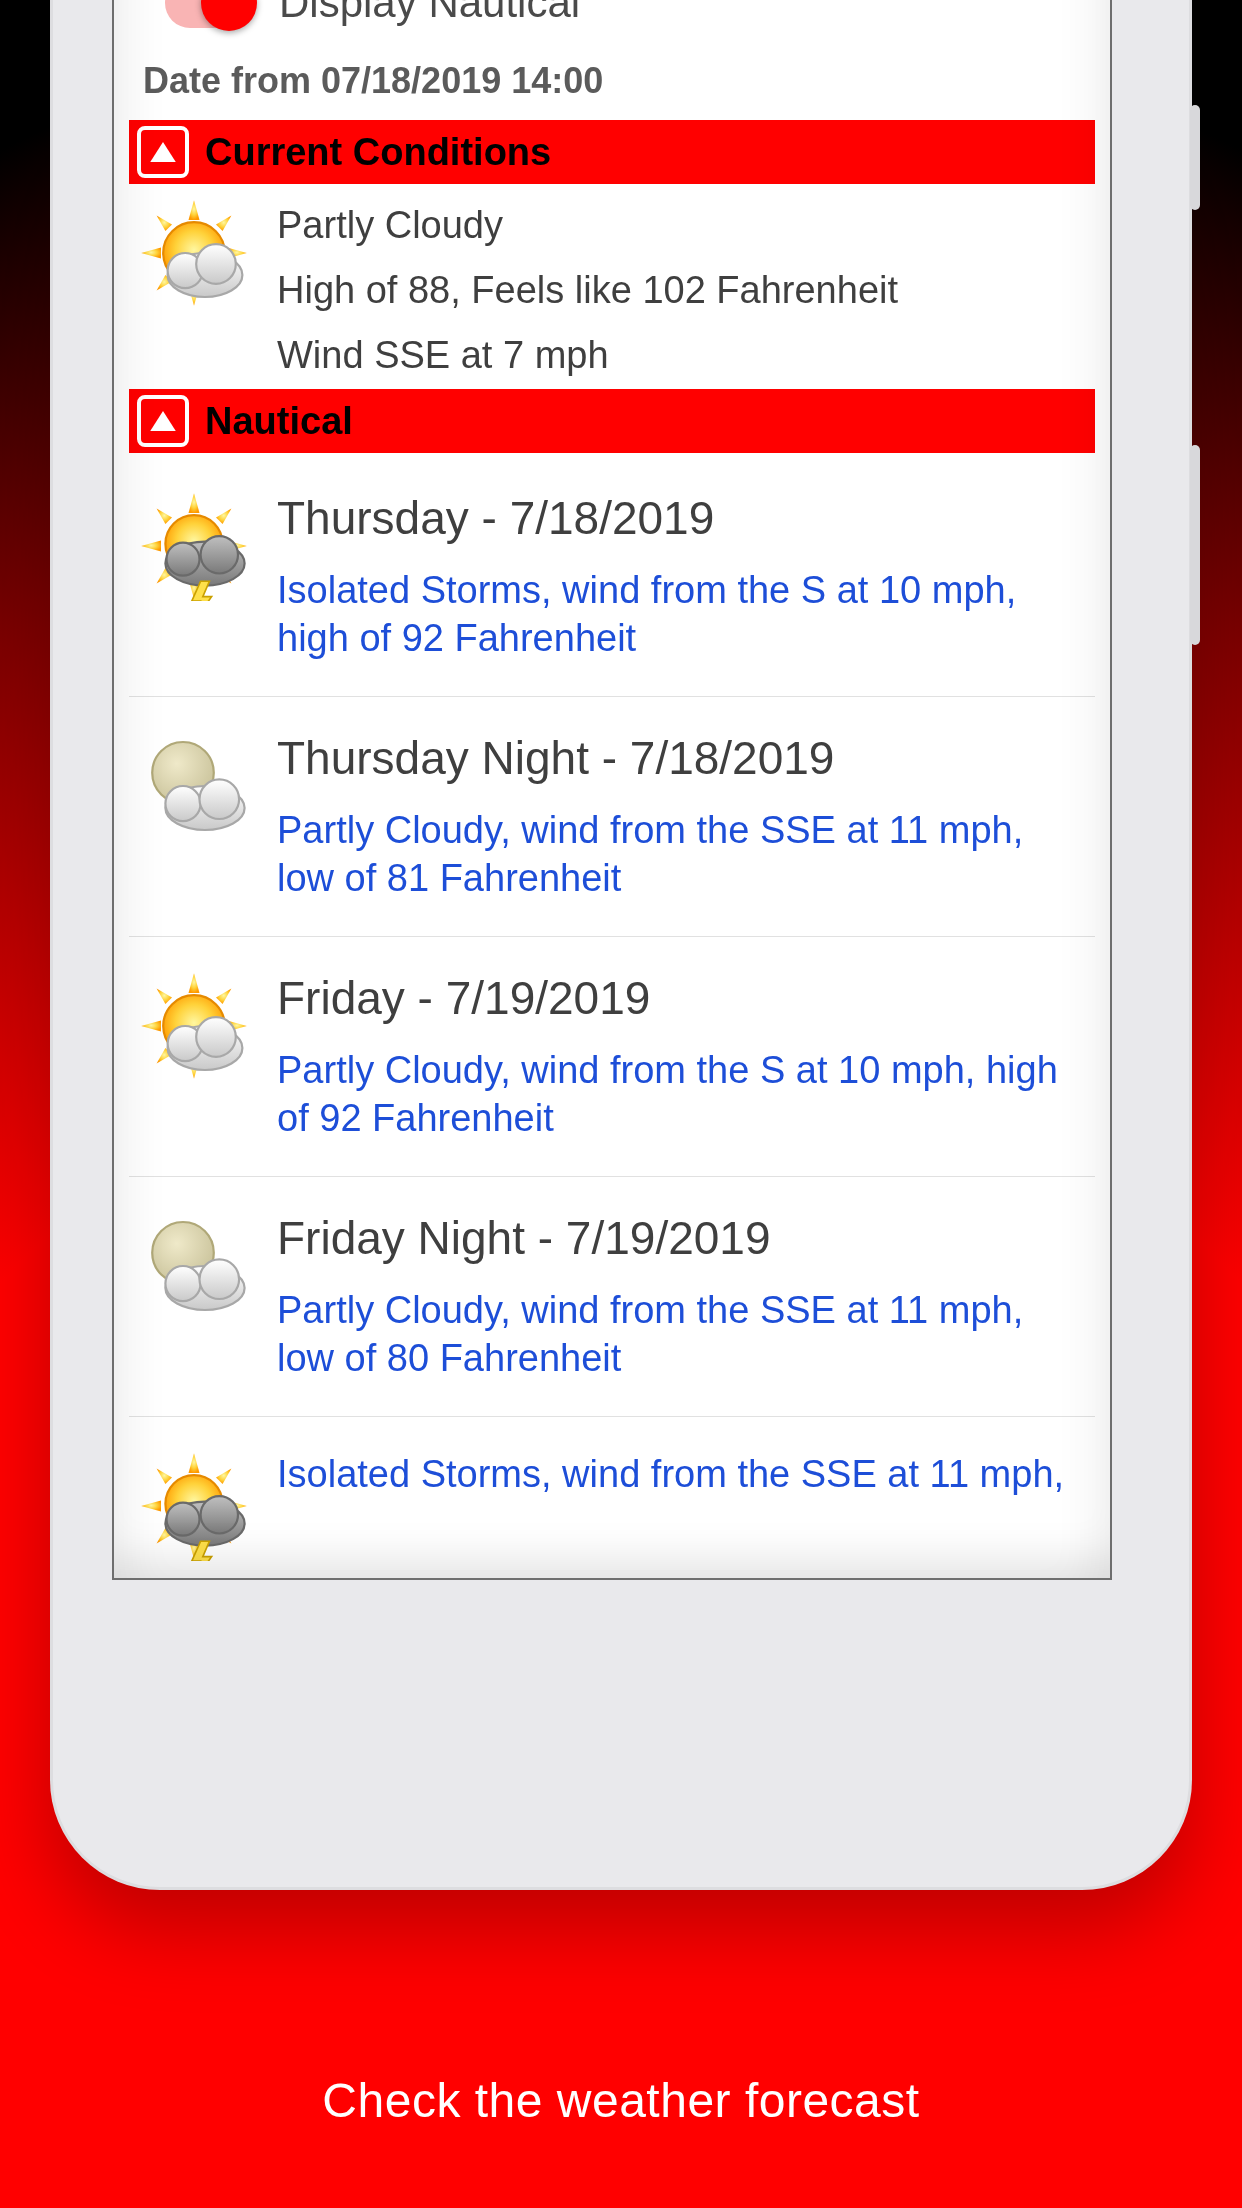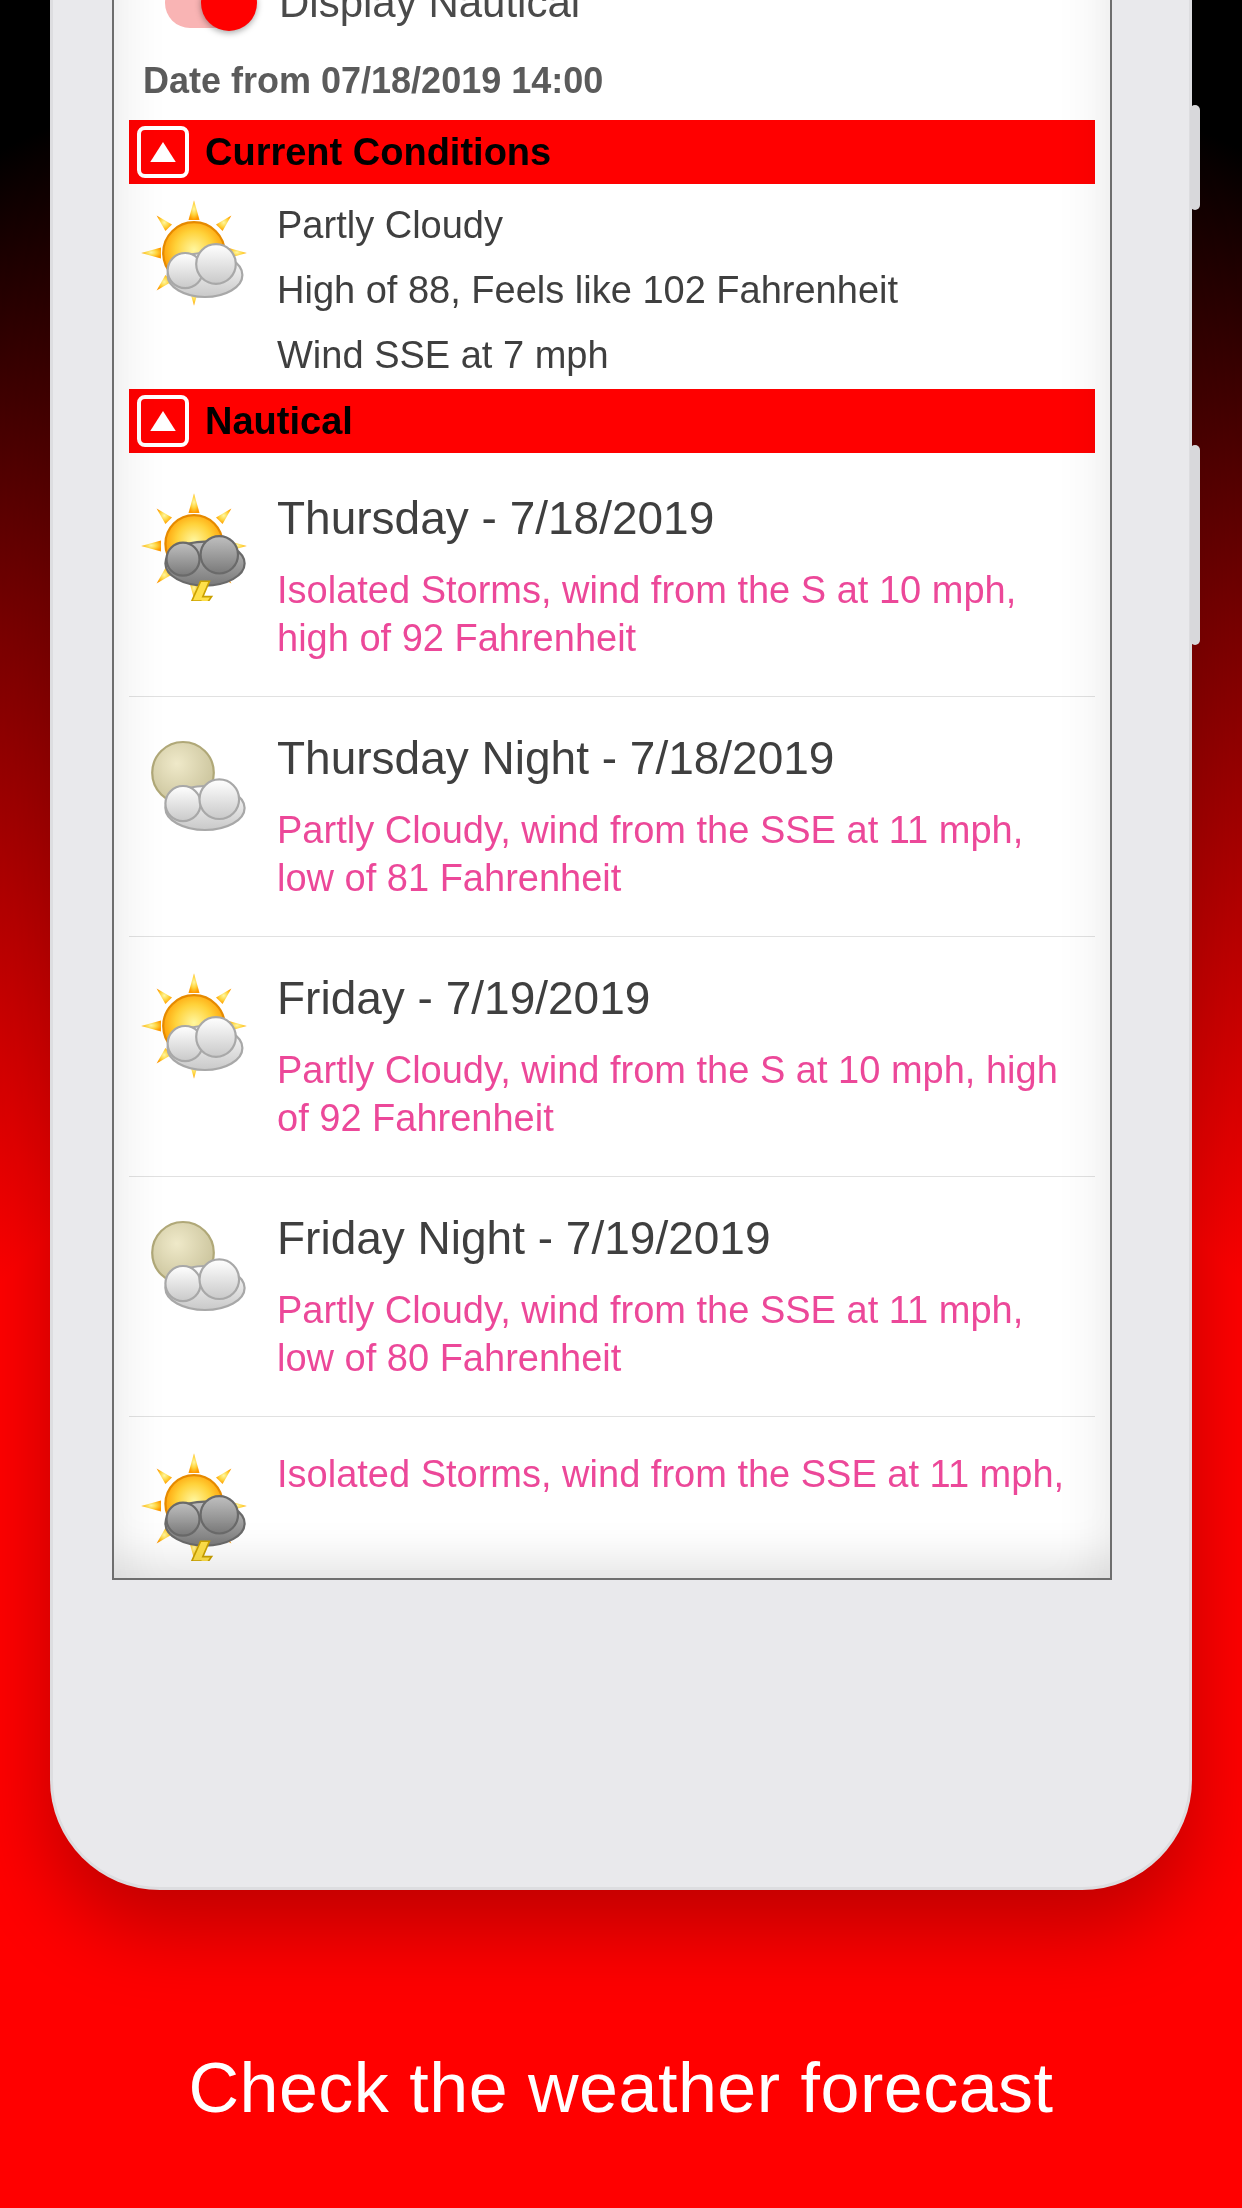--- a/index.html
+++ b/index.html
@@ -72,24 +72,24 @@
   .cond-icon, .fc-icon { width: 110px; height: 110px; flex-shrink: 0; display:flex; align-items:center; justify-content:center; }
   .cond-text { display: flex; flex-direction: column; gap: 22px; padding-top: 6px; }
   .cond-text span { font-size: 38px; color: #3f3f3f; }
   .forecast-list { }
   .fc-item {
     display: flex; gap: 28px; padding: 34px 10px 34px 10px;
     border-bottom: 1px solid #e1e1e1;
   }
   .fc-text { display: flex; flex-direction: column; gap: 22px; }
   .fc-title { font-size: 46px; color: #3f3f3f; }
-  .fc-desc  { font-size: 38px; color: #ec4899; line-height: 1.25; }
+  .fc-desc  { font-size: 38px; color: #1d4ed8; line-height: 1.25; }
   .caption {
     position: absolute; left: 0; right: 0; bottom: 80px;
-    text-align: center; color: #ffffff; font-size: 70px; font-weight: 400;
+    text-align: center; color: #ffffff; font-size: 48px; font-weight: 400;
     letter-spacing: 0.5px;
   }
 </style>
 </head>
 <body>
 
 <svg width="0" height="0" style="position:absolute">
   <defs>
     <radialGradient id="sunGrad" cx="50%" cy="45%" r="55%">
       <stop offset="0%" stop-color="#fff7a0"></stop>

